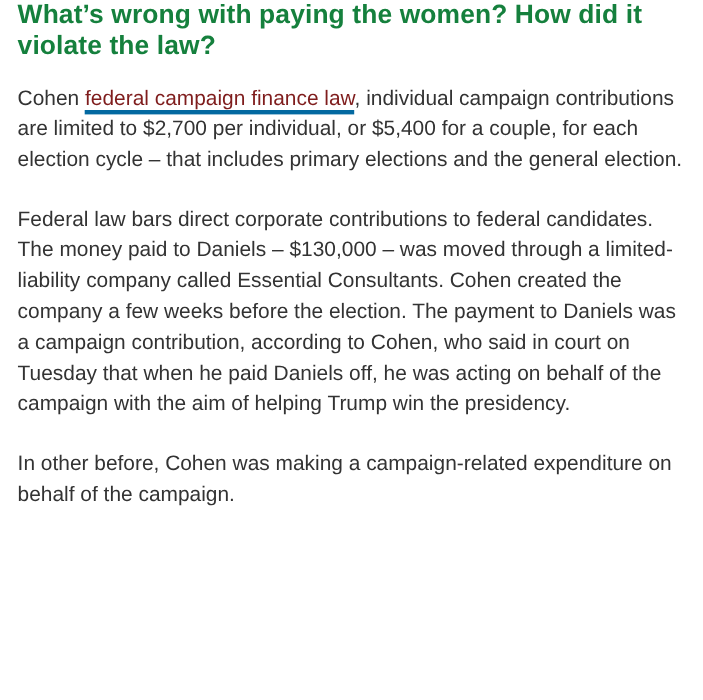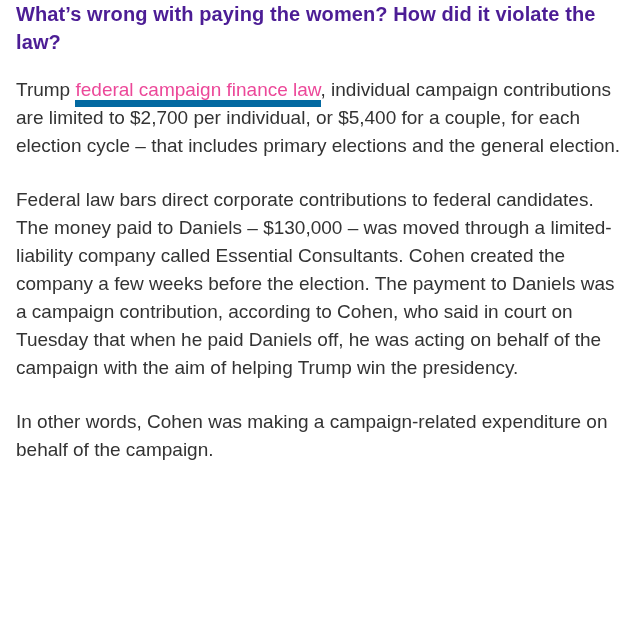--- a/index.html
+++ b/index.html
@@ -9,48 +9,48 @@
   body {
     width: 639px;
     height: 636px;
     overflow: hidden;
     font-family: "Liberation Sans", sans-serif;
   }
   .article-body {
     padding: 0 13px 0 16px;
   }
   .section-heading {
-    font-size: 20px;
+    font-size: 24px;
     line-height: 28px;
     font-weight: 700;
-    color: #4c1d95;
+    color: #15803d;
     letter-spacing: 0.1px;
     margin: 0 0 20px 0;
   }
   .article-body p {
     font-size: 19px;
     line-height: 28px;
     font-weight: 400;
     color: #333333;
     margin: 0 0 26px 0;
   }
   .inline-link {
-    color: #ec4899;
+    color: #7f1d1d;
     text-decoration: none;
-    border-bottom: 7px solid #0369a1;
+    border-bottom: 4px solid #0369a1;
     cursor: pointer;
   }
 </style>
 </head>
 <body>
 
 <div class="article-body">
 
   <h2 class="section-heading">What’s wrong with paying the women? How did it violate the law?</h2>
 
-  <p><span>Trump </span><a class="inline-link">federal campaign finance law</a><span>, individual campaign contributions are limited to $2,700 per individual, or $5,400 for a couple, for each election cycle – that includes primary elections and the general election.</span></p>
+  <p><span>Cohen </span><a class="inline-link">federal campaign finance law</a><span>, individual campaign contributions are limited to $2,700 per individual, or $5,400 for a couple, for each election cycle – that includes primary elections and the general election.</span></p>
 
   <p>Federal law bars direct corporate contributions to federal candidates. The money paid to Daniels – $130,000 – was moved through a limited-liability company called Essential Consultants. Cohen created the company a few weeks before the election. The payment to Daniels was a campaign contribution, according to Cohen, who said in court on Tuesday that when he paid Daniels off, he was acting on behalf of the campaign with the aim of helping Trump win the presidency.</p>
 
-  <p>In other words, Cohen was making a campaign-related expenditure on behalf of the campaign.</p>
+  <p>In other before, Cohen was making a campaign-related expenditure on behalf of the campaign.</p>
 
 
 </div>
 
 </body></html>

